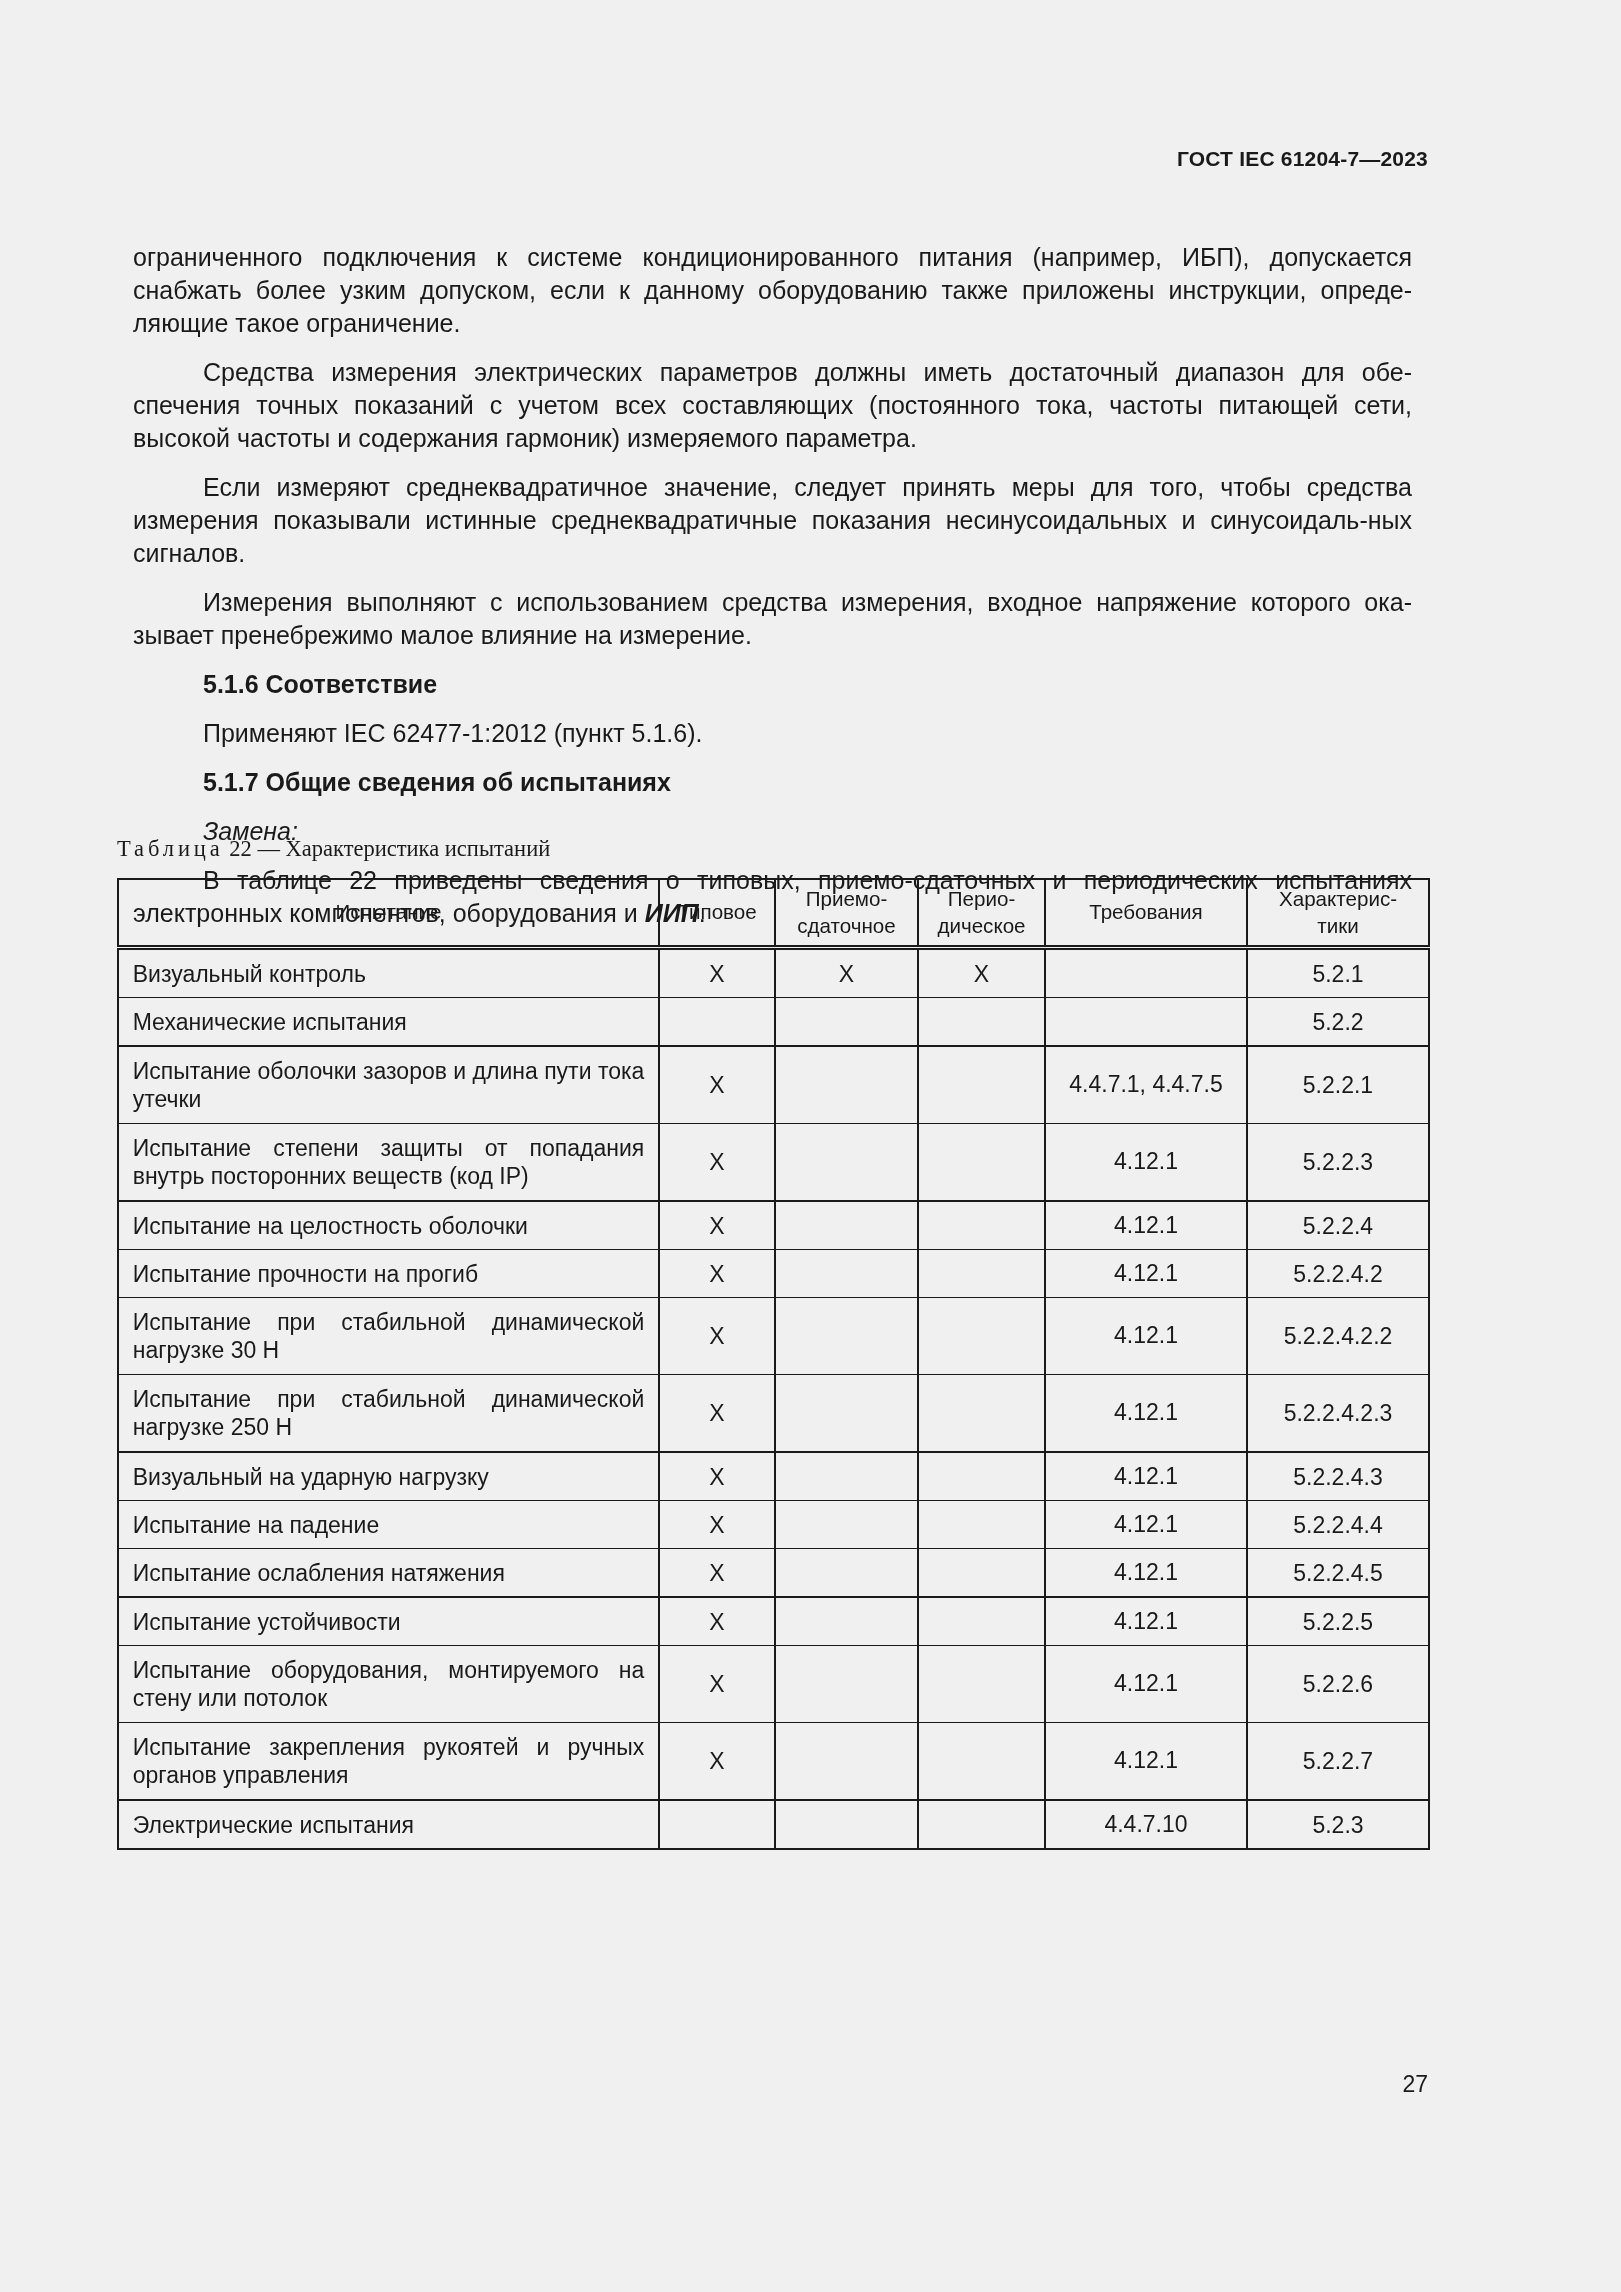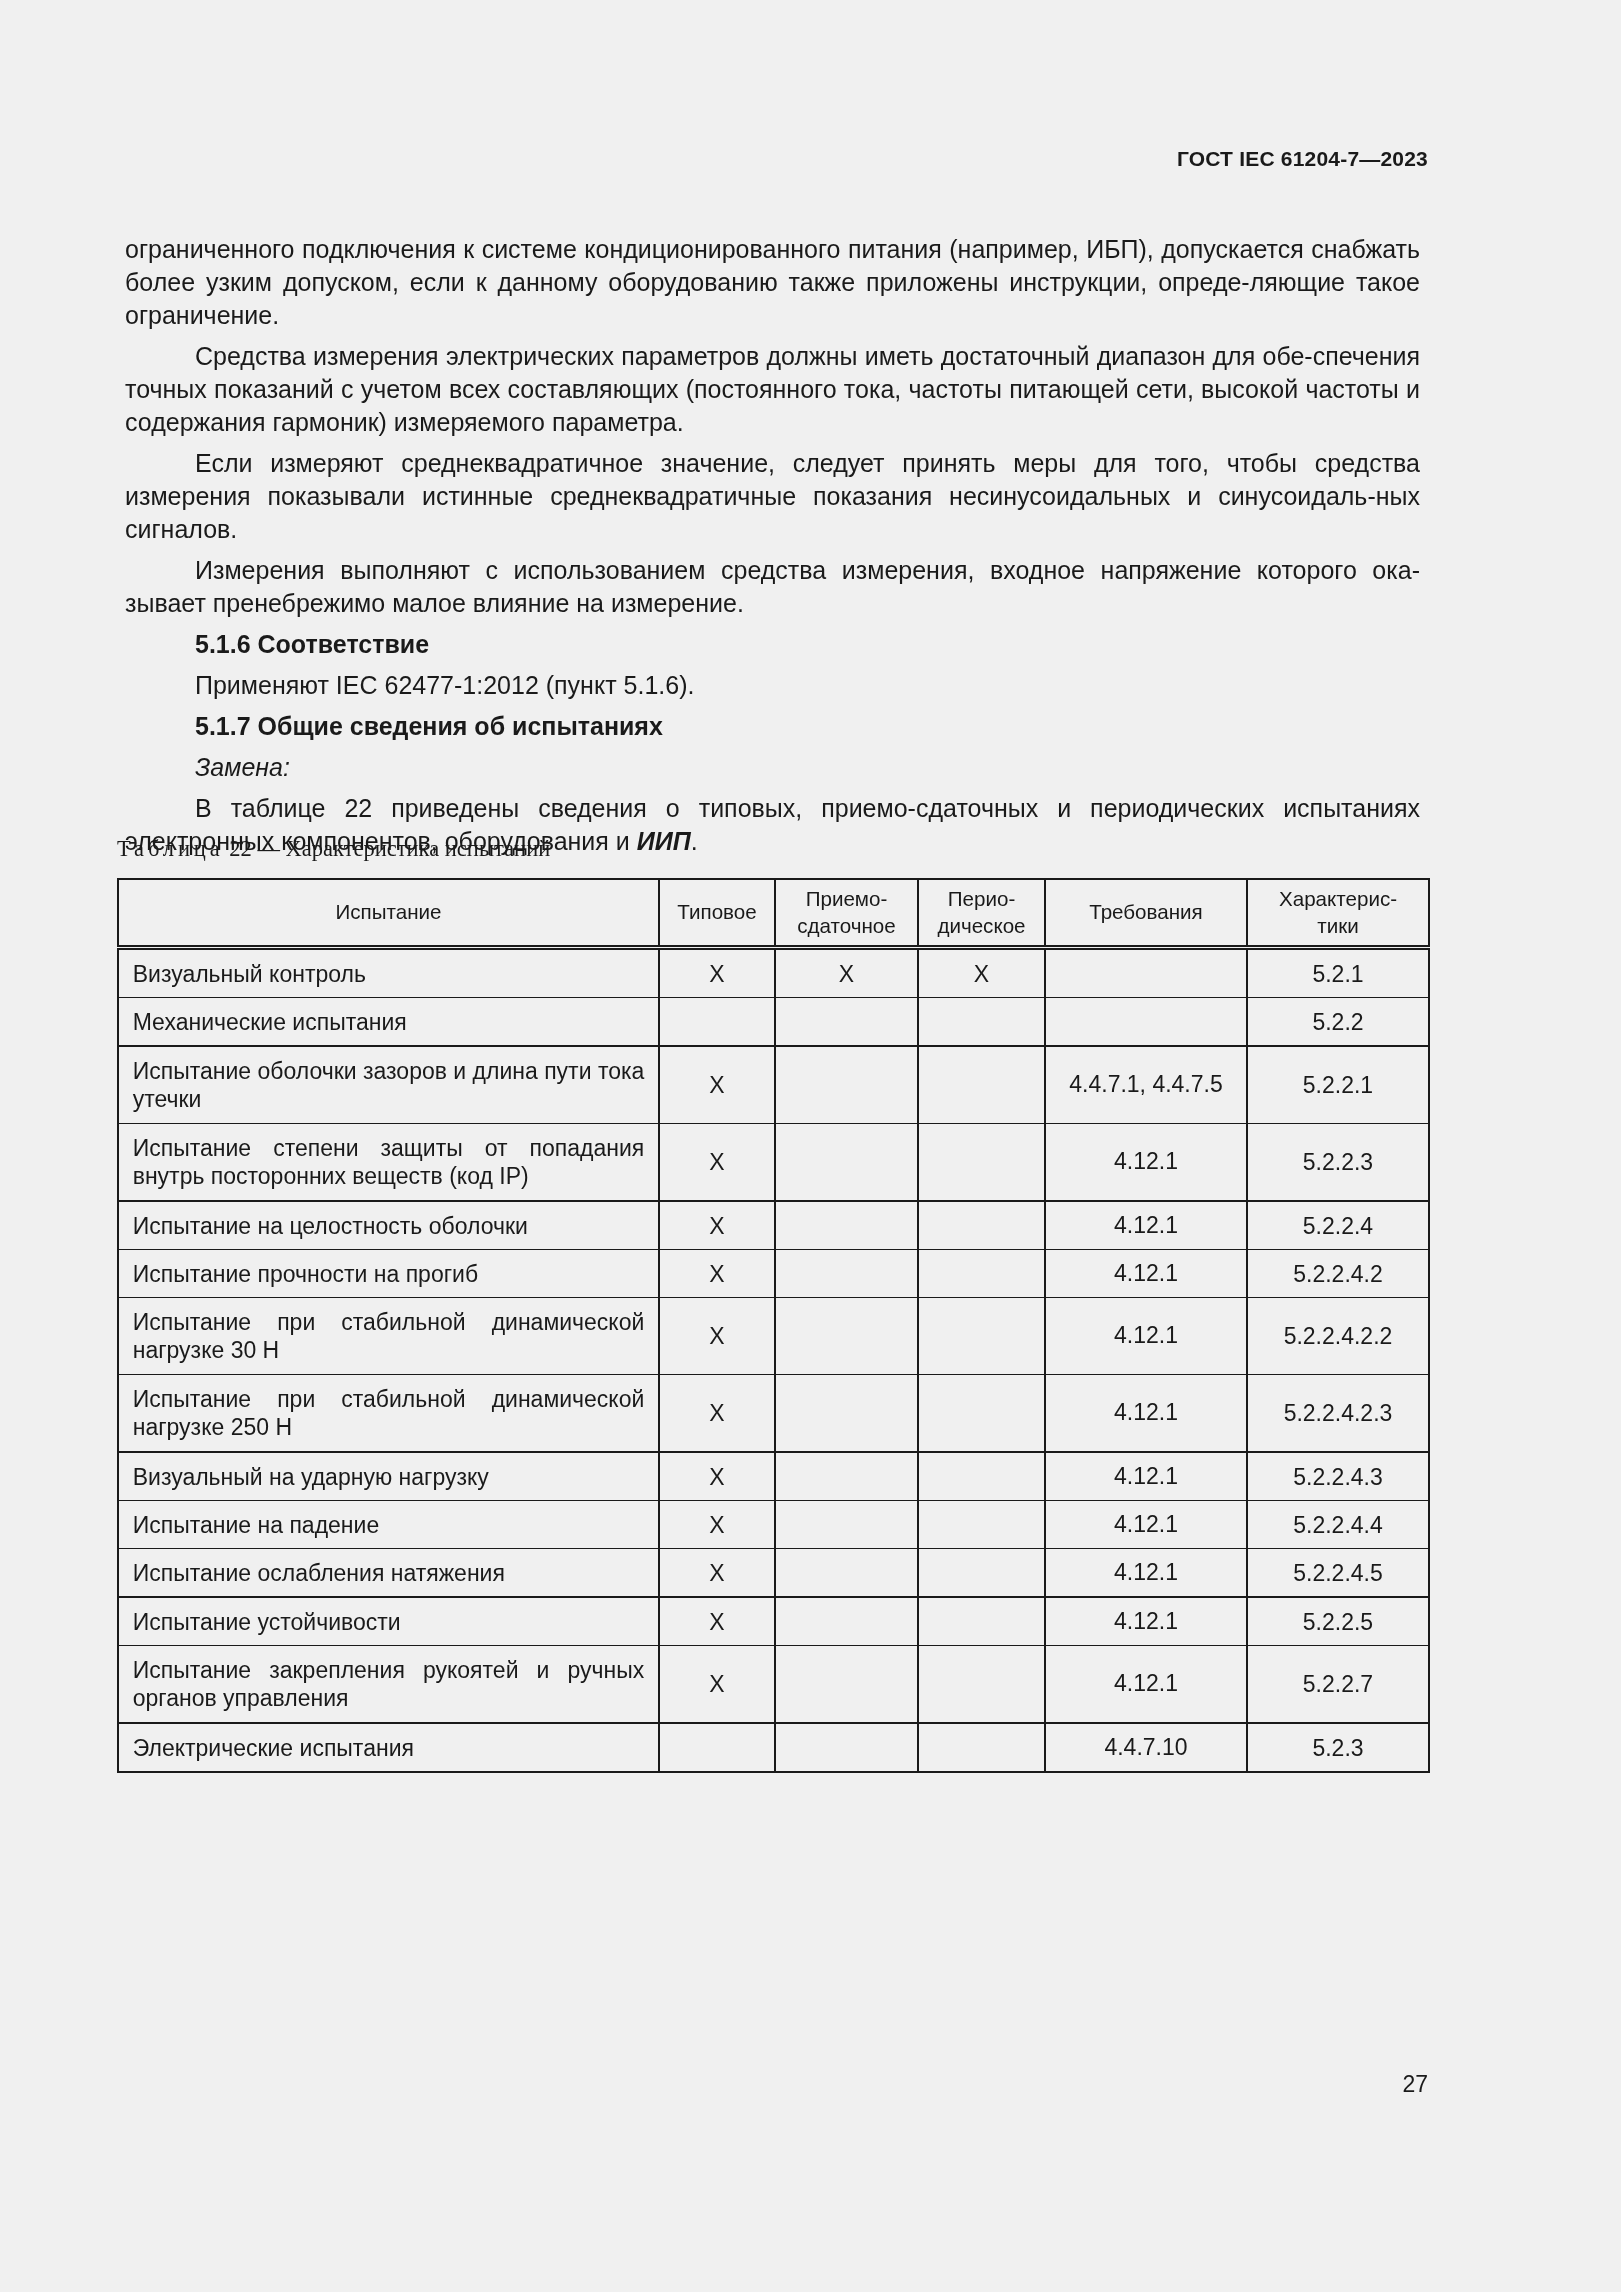--- a/index.html
+++ b/index.html
@@ -20,21 +20,21 @@
     letter-spacing: 0.2px;
   }
   .body-text {
     position: absolute;
     left: 117px; top: 225px;
     width: 1311px;
     font-size: 25px;
     line-height: 33px;
   }
   .body-text p {
-    margin: 8px;
+    margin: 16px;
     text-align: justify;
     text-align-last: left;
   }
   .body-text p.indent { text-indent: 70px; }
   .body-text .bold { font-weight: bold; }
   .body-text .ital { font-style: italic; }
   .body-text .bolditalic { font-weight: bold; font-style: italic; }
 
   .table-caption {
     position: absolute;
@@ -223,20 +223,28 @@
         <td>5.2.2.4.5</td>
       </tr>
       <tr class="h1">
         <td class="name">Испытание устойчивости</td>
         <td>X</td>
         <td></td>
         <td></td>
         <td class="req">4.12.1</td>
         <td>5.2.2.5</td>
       </tr>
+      <tr class="h2">
+        <td class="name">Испытание оборудования, монтируемого на стену или потолок</td>
+        <td>X</td>
+        <td></td>
+        <td></td>
+        <td class="req">4.12.1</td>
+        <td>5.2.2.6</td>
+      </tr>
       <tr class="h2 thick">
         <td class="name">Испытание закрепления рукоятей и ручных органов управления</td>
         <td>X</td>
         <td></td>
         <td></td>
         <td class="req">4.12.1</td>
         <td>5.2.2.7</td>
       </tr>
       <tr class="h1">
         <td class="name">Электрические испытания</td>

